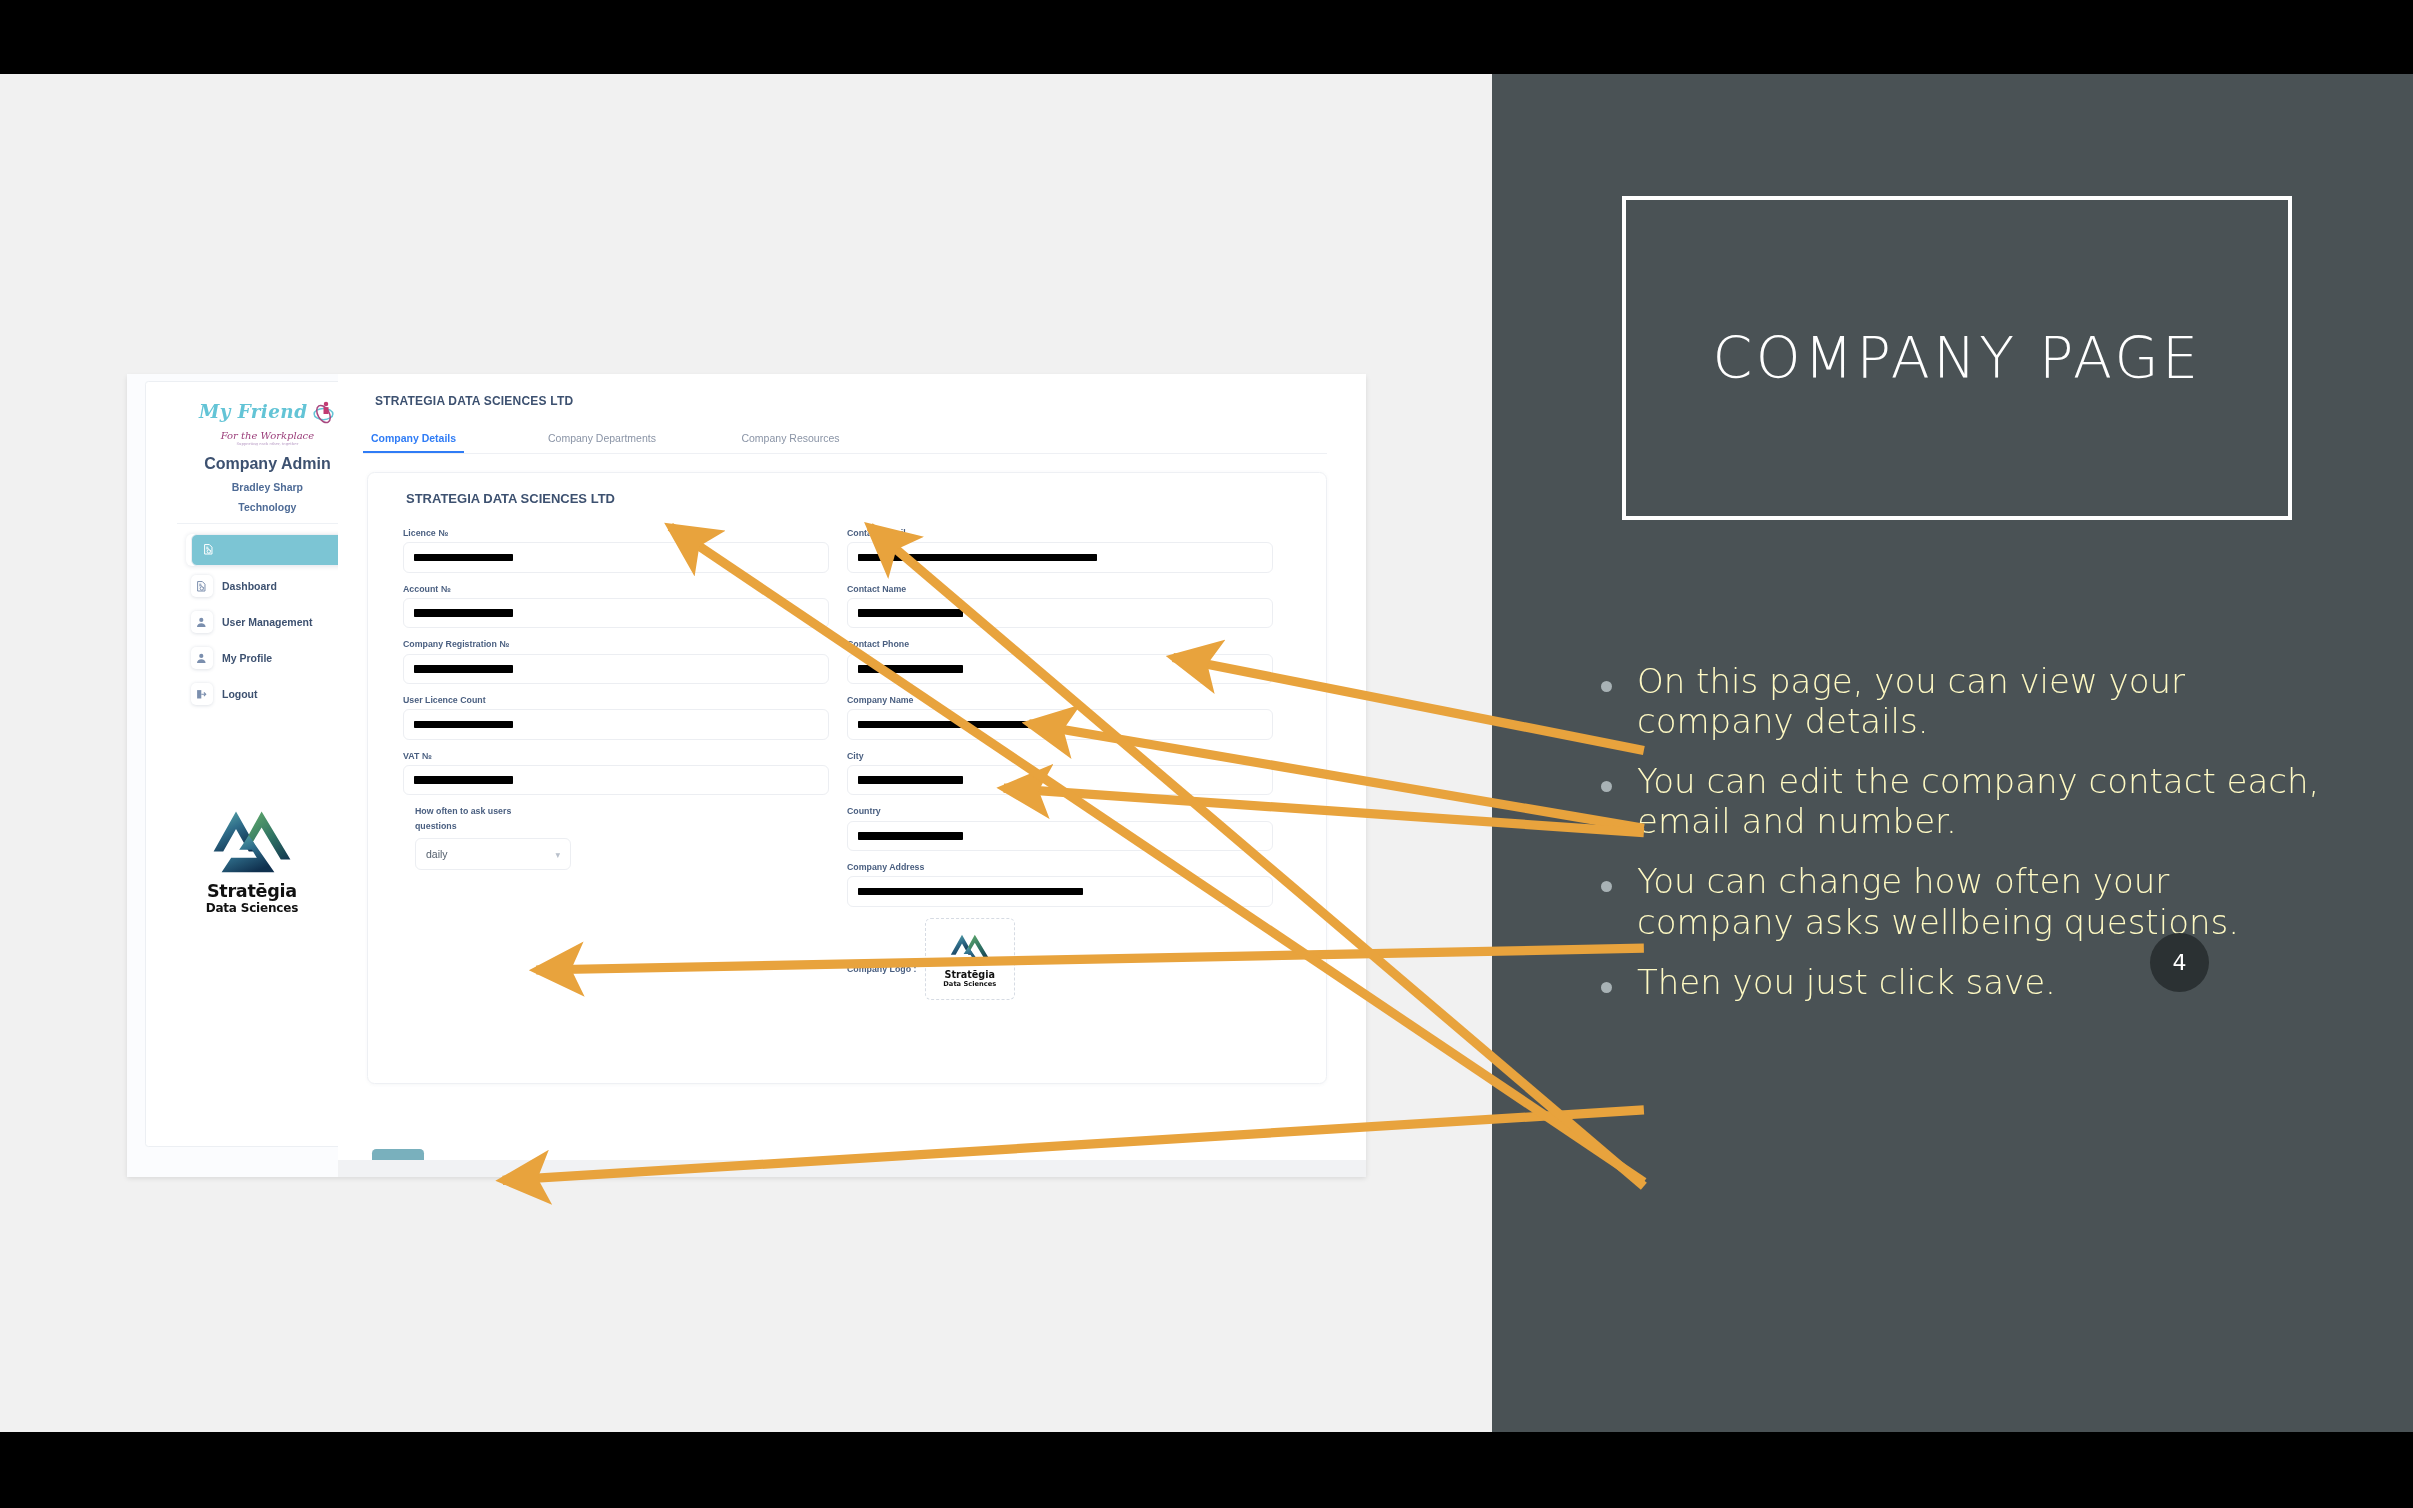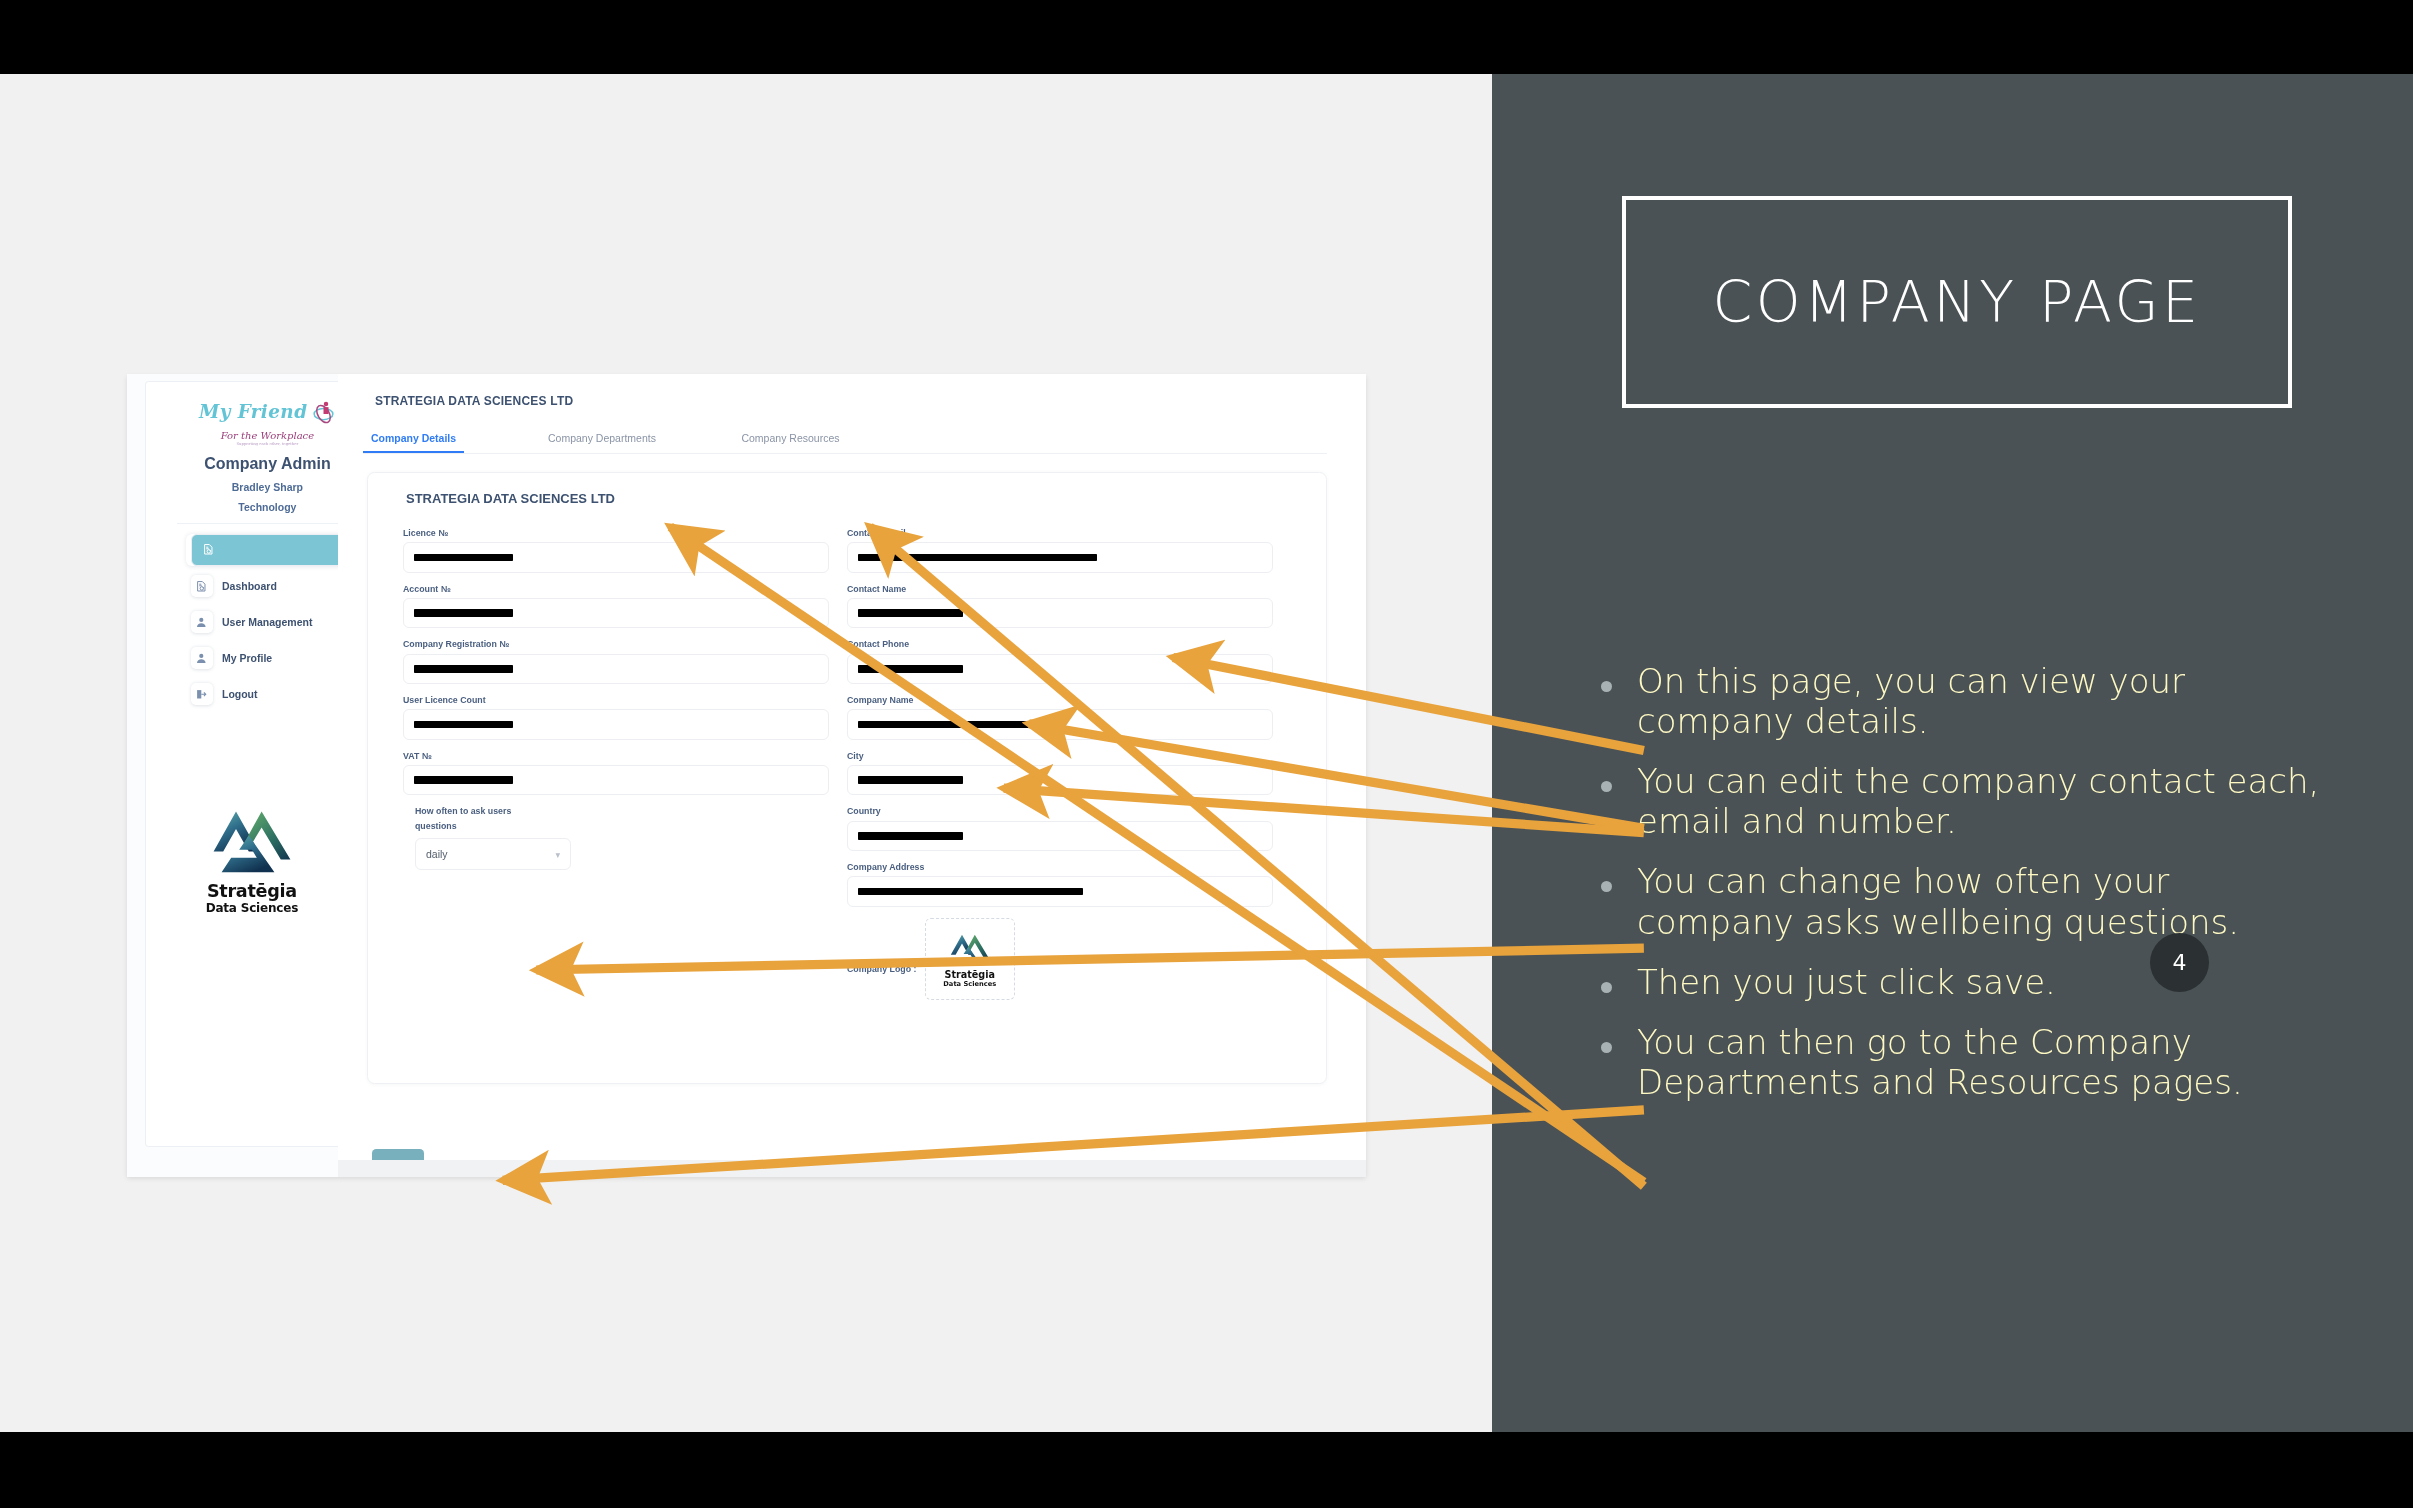--- a/index.html
+++ b/index.html
@@ -4,21 +4,21 @@
 <style>
   html,body{margin:0;padding:0;background:#000;}
   body{width:2413px;height:1508px;overflow:hidden;font-family:"Liberation Sans",sans-serif;}
 
   
   #slide{position:absolute;left:0;top:74px;width:2413px;height:1358px;background:#f1f1f1;overflow:hidden;}
 
   
   #right-panel{position:absolute;left:1492px;top:0;width:922px;height:1358px;background:#4a5255;}
 
-  #title-box{position:absolute;left:130px;top:122px;width:670px;height:212px;border:4.2px solid #ffffff;box-sizing:border-box;}
+  #title-box{position:absolute;left:130px;top:122px;width:670px;height:324px;border:4.2px solid #ffffff;box-sizing:border-box;}
   #title-text{position:absolute;left:0;top:0;width:100%;height:100%;display:flex;align-items:center;justify-content:center;
     color:#fff;font-size:57px;letter-spacing:3.4px;font-weight:300;font-family:"DejaVu Sans",sans-serif;}
 
   #bullets{position:absolute;left:109px;top:587px;width:721px;}
   .bullet{display:flex;align-items:flex-start;margin-bottom:20px;}
   .dot{flex:0 0 auto;width:11px;height:11px;border-radius:50%;background:#a8b2b5;margin-top:20px;margin-right:25px;}
   .btxt{color:#fef9c3;font-size:34px;line-height:1.18;font-family:"DejaVu Sans",sans-serif;font-weight:300;}
 
   #page-num{position:absolute;left:658px;top:859px;width:59px;height:59px;border-radius:50%;background:#2b3133;
     display:flex;align-items:center;justify-content:center;color:#fff;font-size:22px;font-family:"DejaVu Sans",sans-serif;}
@@ -102,24 +102,20 @@
         <div class="dot"></div>
         <div class="btxt">You can edit the company contact each, email and number.</div>
       </div>
       <div class="bullet">
         <div class="dot"></div>
         <div class="btxt">You can change how often your company asks wellbeing questions.</div>
       </div>
       <div class="bullet">
         <div class="dot"></div>
         <div class="btxt">Then you just click save.</div>
-      </div>
-      <div class="bullet">
-        <div class="dot"></div>
-        <div class="btxt">You can then go to the Company Departments and Resources pages.</div>
       </div>
     </div>
 
     <div id="page-num">4</div>
   </div>
 
   <div id="shot">
     <div id="shot-bg"></div>
 
     <div id="app-sidebar">

